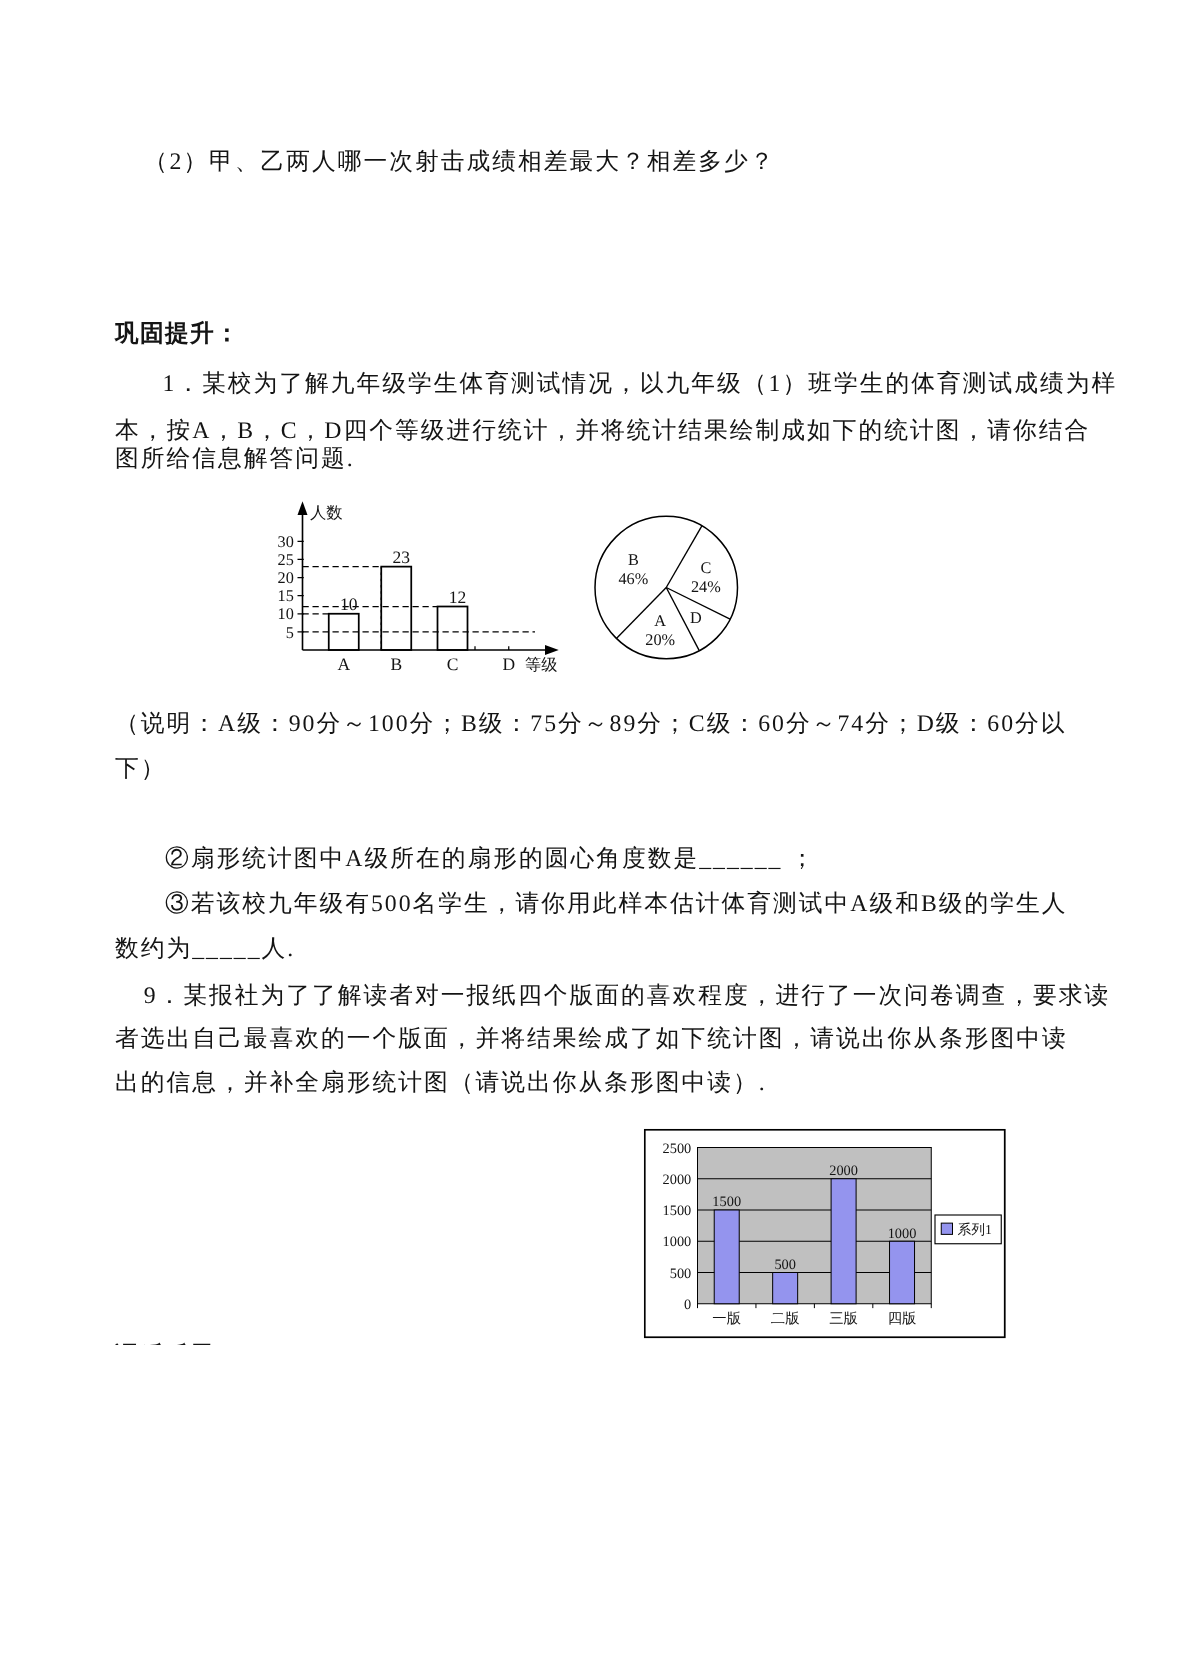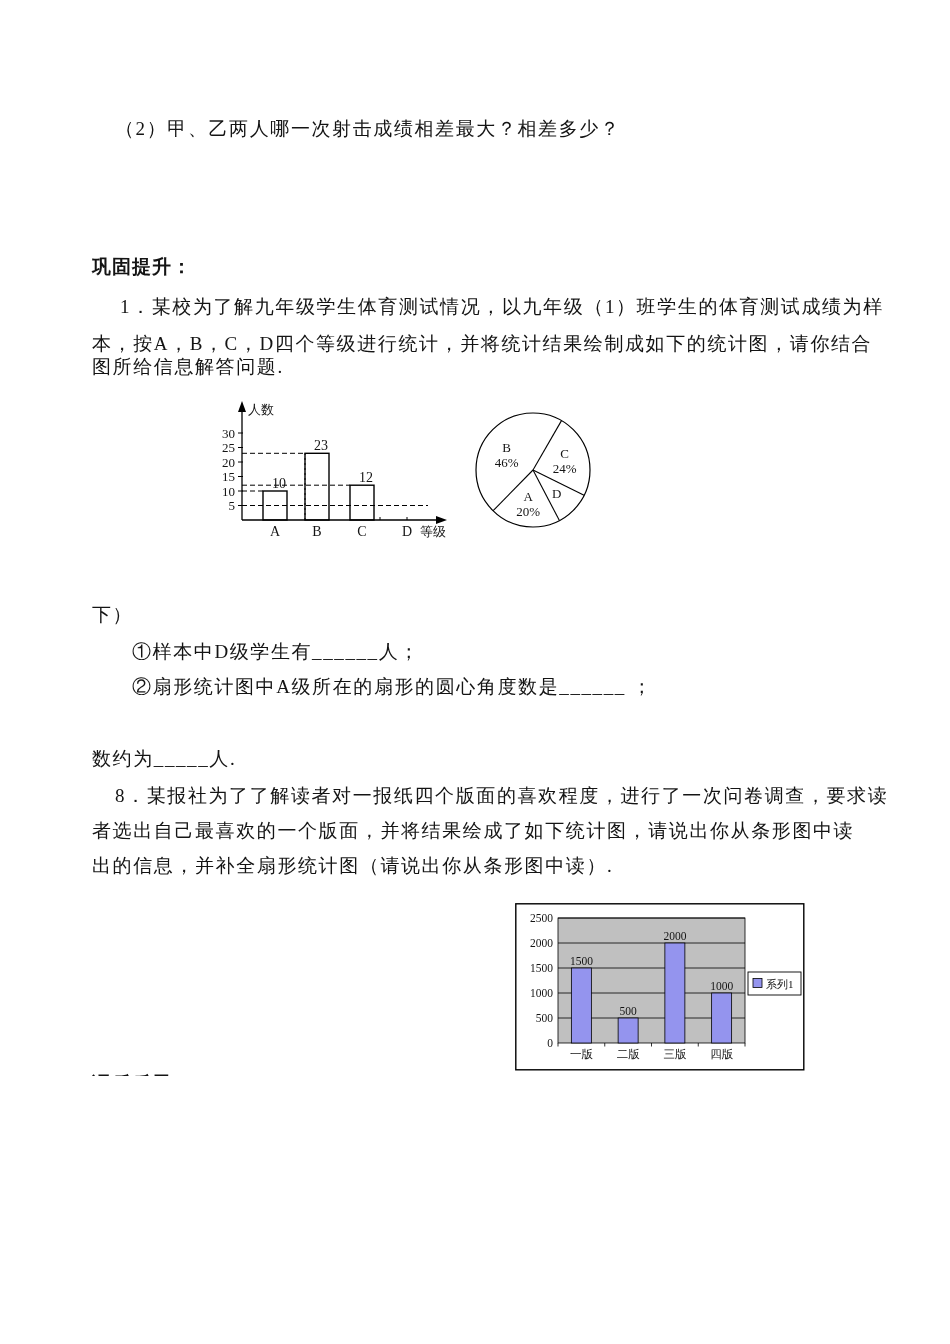--- a/index.html
+++ b/index.html
@@ -12,21 +12,21 @@
 </style>
 </head>
 <body>
 
 <div class="page">
 
   <div class="tline" style="left:115px;top:116px">（2）甲、乙两人哪一次射击成绩相差最大？相差多少？</div>
 
   <div class="tline bold" style="left:92px;top:254px">巩固提升：</div>
 
-  <div class="tline" style="left:120px;top:294px">1．某校为了解九年级学生体育测试情况，以九年级（1）班学生的体育测试成绩为样</div>
+  <div class="tline" style="left:130px;top:294px">1．某校为了解九年级学生体育测试情况，以九年级（1）班学生的体育测试成绩为样</div>
   <div class="tline" style="left:92px;top:331px">本，按A，B，C，D四个等级进行统计，并将统计结果绘制成如下的统计图，请你结合</div>
   <div class="tline" style="left:92px;top:354px">图所给信息解答问题.</div>
 
   <svg id="grade-chart" style="left:210px;top:398px" width="250" height="150" viewBox="0 0 250 150">
       <line x1="32" y1="122" x2="32" y2="10" stroke="#000" stroke-width="1.3"></line>
       <polygon points="28,14 36,14 32,3" fill="#000"></polygon>
       <line x1="32" y1="122" x2="230" y2="122" stroke="#000" stroke-width="1.3"></line>
       <polygon points="226,118 226,126 237,122" fill="#000"></polygon>
       <text x="38" y="16" font-size="13">人数</text>
       <text x="210" y="138" font-size="13">等级</text>
@@ -69,27 +69,28 @@
       <line x1="65" y1="65" x2="116.05557033364653" y2="90.34420521354087" stroke="#000" stroke-width="1.1"></line>
       <text x="88.62046678866048" y="93.13087003737186" font-size="13" text-anchor="middle">D</text>
       <line x1="65" y1="65" x2="91.40787400183211" y2="115.51360401617924" stroke="#000" stroke-width="1.1"></line>
       <text x="60.170495075726684" y="95.7053433277564" font-size="13" text-anchor="middle">A</text>
       <text x="60.170495075726684" y="110.7053433277564" font-size="13" text-anchor="middle">20%</text>
       <line x1="65" y1="65" x2="25.119189590738173" y2="105.72494273906979" stroke="#000" stroke-width="1.1"></line>
       <text x="38.66672091012006" y="47.01195326264991" font-size="13" text-anchor="middle">B</text>
       <text x="38.66672091012006" y="62.01195326264991" font-size="13" text-anchor="middle">46%</text>
     </svg>
 
+  <div class="tline" style="left:92px;top:566px">（说明：A级：90分～100分；B级：75分～89分；C级：60分～74分；D级：60分以</div>
   <div class="tline" style="left:92px;top:602px">下）</div>
 
-  <div class="tline" style="left:132px;top:639px">①样本中D级学生有______人；</div>
   <div class="tline" style="left:132px;top:674px">②扇形统计图中A级所在的扇形的圆心角度数是______ ；</div>
+  <div class="tline" style="left:132px;top:710px">③若该校九年级有500名学生，请你用此样本估计体育测试中A级和B级的学生人</div>
   <div class="tline" style="left:92px;top:746px">数约为_____人.</div>
 
-  <div class="tline" style="left:115px;top:783px">8．某报社为了了解读者对一报纸四个版面的喜欢程度，进行了一次问卷调查，要求读</div>
+  <div class="tline" style="left:115px;top:783px">9．某报社为了了解读者对一报纸四个版面的喜欢程度，进行了一次问卷调查，要求读</div>
   <div class="tline" style="left:92px;top:818px">者选出自己最喜欢的一个版面，并将结果绘成了如下统计图，请说出你从条形图中读</div>
   <div class="tline" style="left:92px;top:853px">出的信息，并补全扇形统计图（请说出你从条形图中读）.</div>
 
   <svg id="excel-chart" style="left:515px;top:903px" width="290" height="168" viewBox="0 0 290 168">
       <rect x="0.8" y="0.8" width="288" height="166" fill="#fff" stroke="#000" stroke-width="1.4"></rect>
       <rect x="43" y="15" width="187" height="125" fill="#c0c0c0" stroke="#000" stroke-width="0.8"></rect>
       <text x="38" y="144" font-size="11.5" text-anchor="end">0</text>
       <line x1="43" y1="115" x2="230" y2="115" stroke="#000" stroke-width="0.8"></line>
       <text x="38" y="119" font-size="11.5" text-anchor="end">500</text>
       <line x1="43" y1="90" x2="230" y2="90" stroke="#000" stroke-width="0.8"></line>

